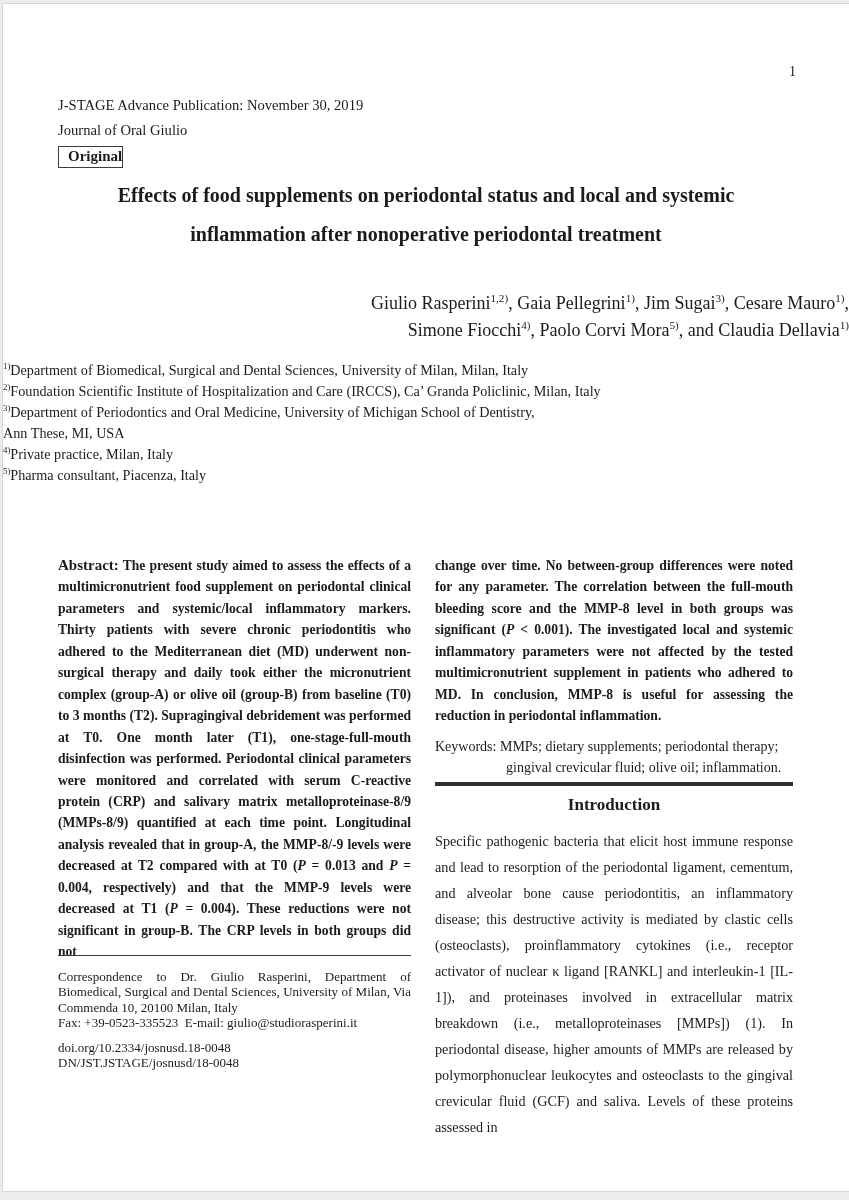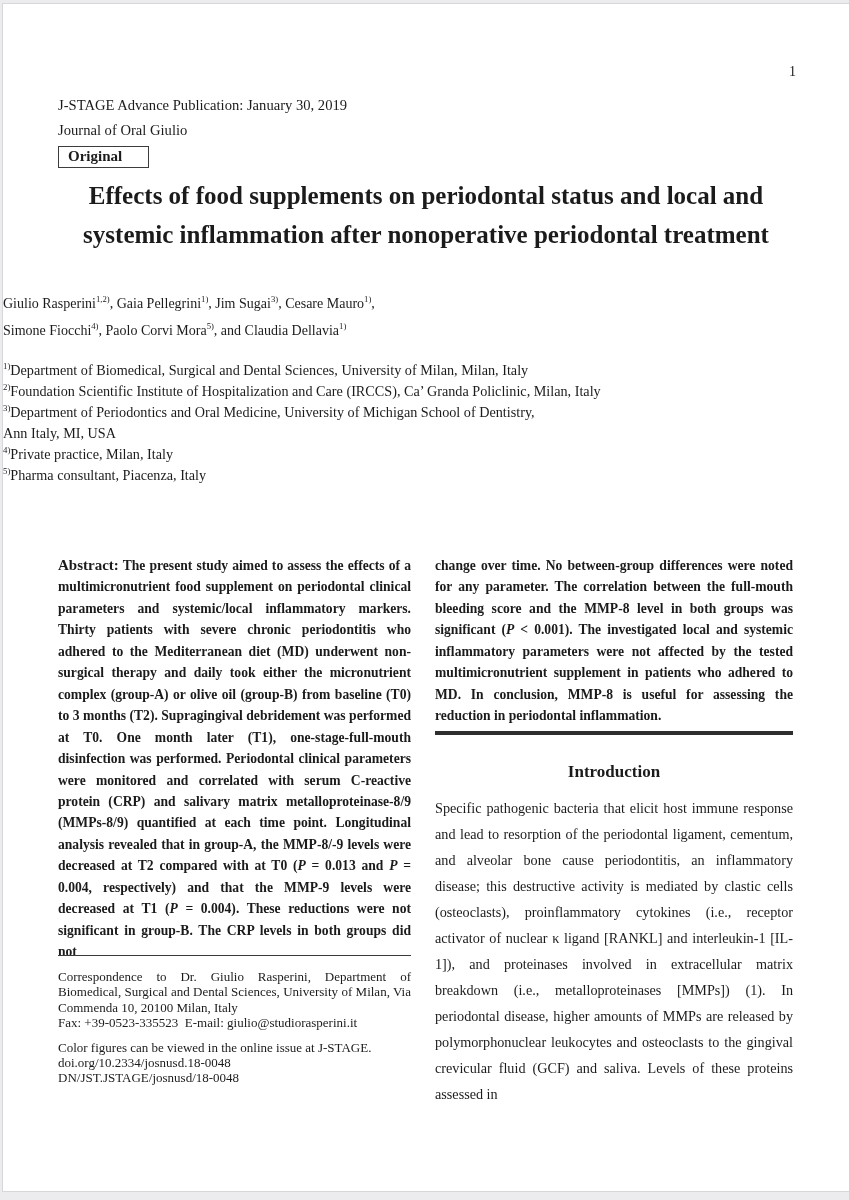--- a/index.html
+++ b/index.html
@@ -21,32 +21,32 @@
   .abs { position:absolute; }
 
   .page-number { top:60px; right:53px; font-size:14px; }
 
   .header-block { left:55px; top:89px; font-size:14.6px; line-height:25px; }
 
   .badge {
     left:55px; top:142px;
     display:inline-block;
     border:1.5px solid #3c3c3c;
-    padding:1px 26px 2px 9px;
+    padding:1px 0 2px 9px;
     font-weight:bold; font-size:15px;
   }
 
   .title {
     left:0; right:0; top:172px;
     text-align:center;
-    font-weight:bold; font-size:25px; line-height:39px;
+    font-weight:bold; font-size:20px; line-height:39px;
   }
   .title-inner { max-width:700px; margin:0 auto; }
 
-  .authors { left:0; right:0; top:286px; text-align:left; font-size:14px; line-height:27px; }
+  .authors { left:0; right:0; top:286px; text-align:right; font-size:18px; line-height:27px; }
   .authors div { white-space:nowrap; }
 
   .affiliations { left:0; right:0; top:356px; text-align:left; font-size:14.2px; line-height:20.9px; }
 
   .received { left:0; right:0; top:493px; text-align:center; font-size:14px; }
 
   sup { font-size:0.62em; vertical-align:super; line-height:0; }
 
   .col-left  { left:55px;  top:551px; width:353px; }
   .col-right { left:432px; top:551px; width:358px; }
@@ -64,21 +64,21 @@
   }
 
   .double-rule {
     margin-top:4px;
     height:2px;
     border-top:2px solid #2e2e2e;
     border-bottom:2px solid #2e2e2e;
   }
 
   .section-heading {
-    margin-top:26px;
+    margin-top:8px;
     text-align:center;
     font-weight:bold; font-size:17px; line-height:22px;
   }
 
   .body-text {
     margin-top:12px;
     font-size:14.2px; line-height:26px;
     text-align:justify;
   }
 
@@ -88,64 +88,64 @@
   .notes { margin-top:9px; }
 </style>
 </head>
 <body>
 
 <div class="page">
 
   <div class="abs page-number">1</div>
 
   <div class="abs header-block">
-    <div>J-STAGE Advance Publication: January 30, 2019</div>
+    <div>J-STAGE Advance Publication: November 30, 2019</div>
     <div>Journal of Oral Giulio</div>
   </div>
 
   <div class="abs badge">Original</div>
 
   <div class="abs title">
     <div class="title-inner">Effects of food supplements on periodontal status and local and systemic inflammation after nonoperative periodontal treatment</div>
   </div>
 
   <div class="abs authors">
     <div>Giulio Rasperini<sup>1,2)</sup>, Gaia Pellegrini<sup>1)</sup>, Jim Sugai<sup>3)</sup>, Cesare Mauro<sup>1)</sup>,</div>
     <div>Simone Fiocchi<sup>4)</sup>, Paolo Corvi Mora<sup>5)</sup>, and Claudia Dellavia<sup>1)</sup></div>
   </div>
 
   <div class="abs affiliations">
     <div><sup>1)</sup>Department of Biomedical, Surgical and Dental Sciences, University of Milan, Milan, Italy</div>
     <div><sup>2)</sup>Foundation Scientific Institute of Hospitalization and Care (IRCCS), Ca’ Granda Policlinic, Milan, Italy</div>
     <div><sup>3)</sup>Department of Periodontics and Oral Medicine, University of Michigan School of Dentistry,</div>
-    <div>Ann Italy, MI, USA</div>
+    <div>Ann These, MI, USA</div>
     <div><sup>4)</sup>Private practice, Milan, Italy</div>
     <div><sup>5)</sup>Pharma consultant, Piacenza, Italy</div>
   </div>
 
 
   <div class="abs col-left">
     <p class="abstract-text"><span class="abstract-label">Abstract:</span> <span>The present study aimed to assess the effects of a multimicronutrient food supplement on periodontal clinical parameters and systemic/local inflammatory markers. Thirty patients with severe chronic periodontitis who adhered to the Mediterranean diet (MD) underwent non-surgical therapy and daily took either the micronutrient complex (group-A) or olive oil (group-B) from baseline (T0) to 3 months (T2). Supragingival debridement was performed at T0. One month later (T1), one-stage-full-mouth disinfection was performed. Periodontal clinical parameters were monitored and correlated with serum C-reactive protein (CRP) and salivary matrix metalloproteinase-8/9 (MMPs-8/9) quantified at each time point. Longitudinal analysis revealed that in group-A, the MMP-8/-9 levels were decreased at T2 compared with at T0 (<i>P</i> = 0.013 and <i>P</i> = 0.004, respectively) and that the MMP-9 levels were decreased at T1 (<i>P</i> = 0.004). These reductions were not significant in group-B. The CRP levels in both groups did not</span></p>
   </div>
 
   <div class="abs col-right">
     <p class="abstract-text">change over time. No between-group differences were noted for any parameter. The correlation between the full-mouth bleeding score and the MMP-8 level in both groups was significant (<i>P</i> &lt; 0.001). The investigated local and systemic inflammatory parameters were not affected by the tested multimicronutrient supplement in patients who adhered to MD. In conclusion, MMP-8 is useful for assessing the reduction in periodontal inflammation.</p>
 
+    <p class="keywords"><span>Keywords:</span> <span>MMPs; dietary supplements; periodontal therapy; gingival crevicular fluid; olive oil; inflammation.</span></p>
 
     <div class="double-rule"></div>
 
     <h2 class="section-heading">Introduction</h2>
 
     <p class="body-text">Specific pathogenic bacteria that elicit host immune response and lead to resorption of the periodontal ligament, cementum, and alveolar bone cause periodontitis, an inflammatory disease; this destructive activity is mediated by clastic cells (osteoclasts), proinflammatory cytokines (i.e., receptor activator of nuclear κ ligand [RANKL] and interleukin-1 [IL-1]), and proteinases involved in extracellular matrix breakdown (i.e., metalloproteinases [MMPs]) (1). In periodontal disease, higher amounts of MMPs are released by polymorphonuclear leukocytes and osteoclasts to the gingival crevicular fluid (GCF) and saliva. Levels of these proteins assessed in</p>
   </div>
 
   <div class="abs footnotes">
     <div class="footnote-rule"></div>
     <p class="corr">Correspondence to Dr. Giulio Rasperini, Department of Biomedical, Surgical and Dental Sciences, University of Milan, Via Commenda 10, 20100 Milan, Italy</p>
     <p>Fax: +39-0523-335523&nbsp; E-mail: giulio@studiorasperini.it</p>
     <div class="notes">
-      <div>Color figures can be viewed in the online issue at J-STAGE.</div>
       <div>doi.org/10.2334/josnusd.18-0048</div>
       <div>DN/JST.JSTAGE/josnusd/18-0048</div>
     </div>
   </div>
 
 </div>
 
 </body></html>

